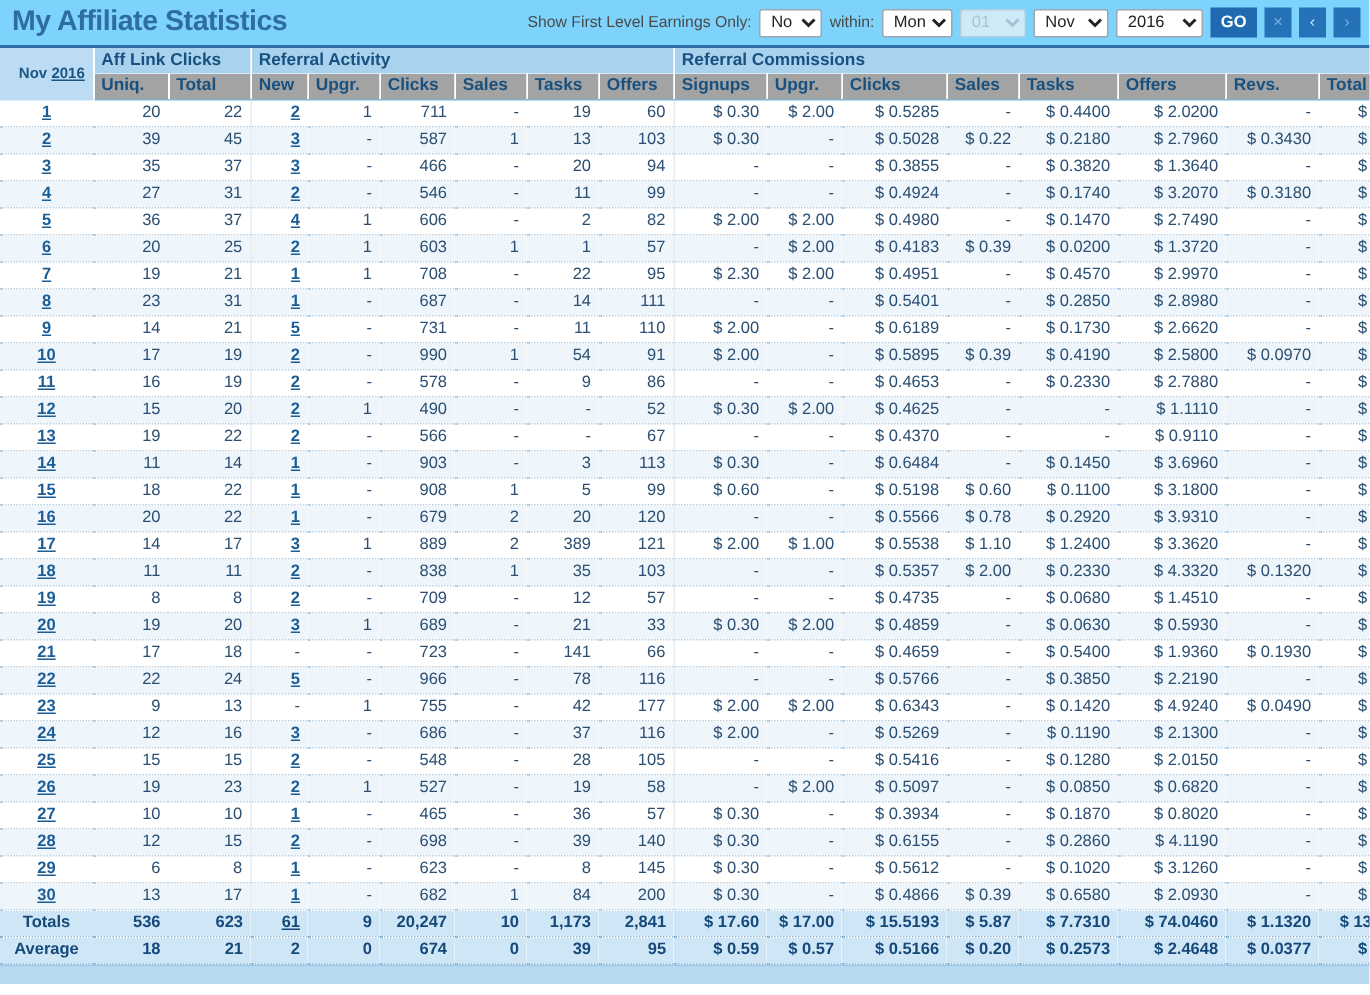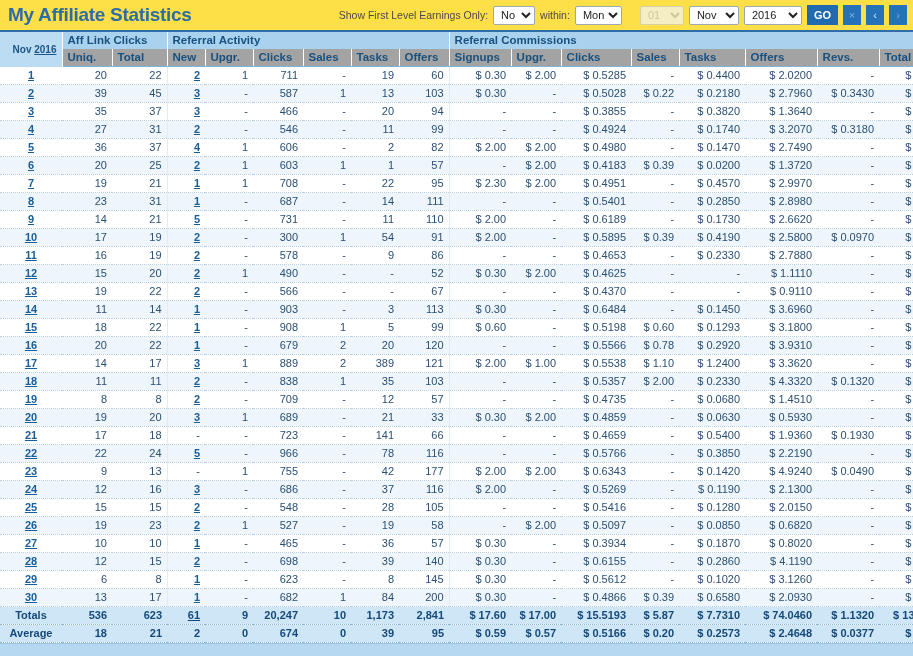--- a/index.html
+++ b/index.html
@@ -19,21 +19,21 @@
     position: relative;
     width: 913px;
     height: 663px;
     background: #ffffff;
   }
 
   
   .topbar {
     position: relative;
     height: 30px;
-    background: #fde047;
+    background: #7dd3fc;
     display: flex;
     align-items: center;
     border-bottom: 2px solid #2f6da8;
   }
   .page-title {
     font-size: 19px;
     font-weight: bold;
     color: #2e6ca4;
     padding-left: 8px;
     letter-spacing: -0.3px;
@@ -60,21 +60,20 @@
     background: #ffffff;
     height: 19px;
     padding: 0 1px 0 3px;
     border-radius: 2px;
     -moz-appearance: none;
   }
   select.ctrl:disabled {
     color: #b5bcc4;
     background: #f3f4f6;
     border-color: #c7ccd2;
-    margin-left: 13px;
   }
   .btn-go {
     background: #1f6ab0;
     color: #ffffff;
     font-size: 11px;
     font-weight: bold;
     border: none;
     height: 20px;
     min-width: 28px;
     padding: 0 7px;
@@ -445,21 +444,21 @@
             <td>$ 2.6620</td>
             <td>-</td>
             <td>$ 5.4539</td>
           </tr>
           <tr class="alt">
             <td class="daycell"><a>10</a></td>
             <td>17</td>
             <td>19</td>
             <td class="sep"><a class="lnk">2</a></td>
             <td>-</td>
-            <td>300</td>
+            <td>990</td>
             <td>1</td>
             <td>54</td>
             <td>91</td>
             <td class="sep">$ 2.00</td>
             <td>-</td>
             <td>$ 0.5895</td>
             <td>$ 0.39</td>
             <td>$ 0.4190</td>
             <td>$ 2.5800</td>
             <td>$ 0.0970</td>
@@ -548,21 +547,21 @@
             <td class="sep"><a class="lnk">1</a></td>
             <td>-</td>
             <td>908</td>
             <td>1</td>
             <td>5</td>
             <td>99</td>
             <td class="sep">$ 0.60</td>
             <td>-</td>
             <td>$ 0.5198</td>
             <td>$ 0.60</td>
-            <td>$ 0.1293</td>
+            <td>$ 0.1100</td>
             <td>$ 3.1800</td>
             <td>-</td>
             <td>$ 5.0098</td>
           </tr>
           <tr class="alt">
             <td class="daycell"><a>16</a></td>
             <td>20</td>
             <td>22</td>
             <td class="sep"><a class="lnk">1</a></td>
             <td>-</td>

